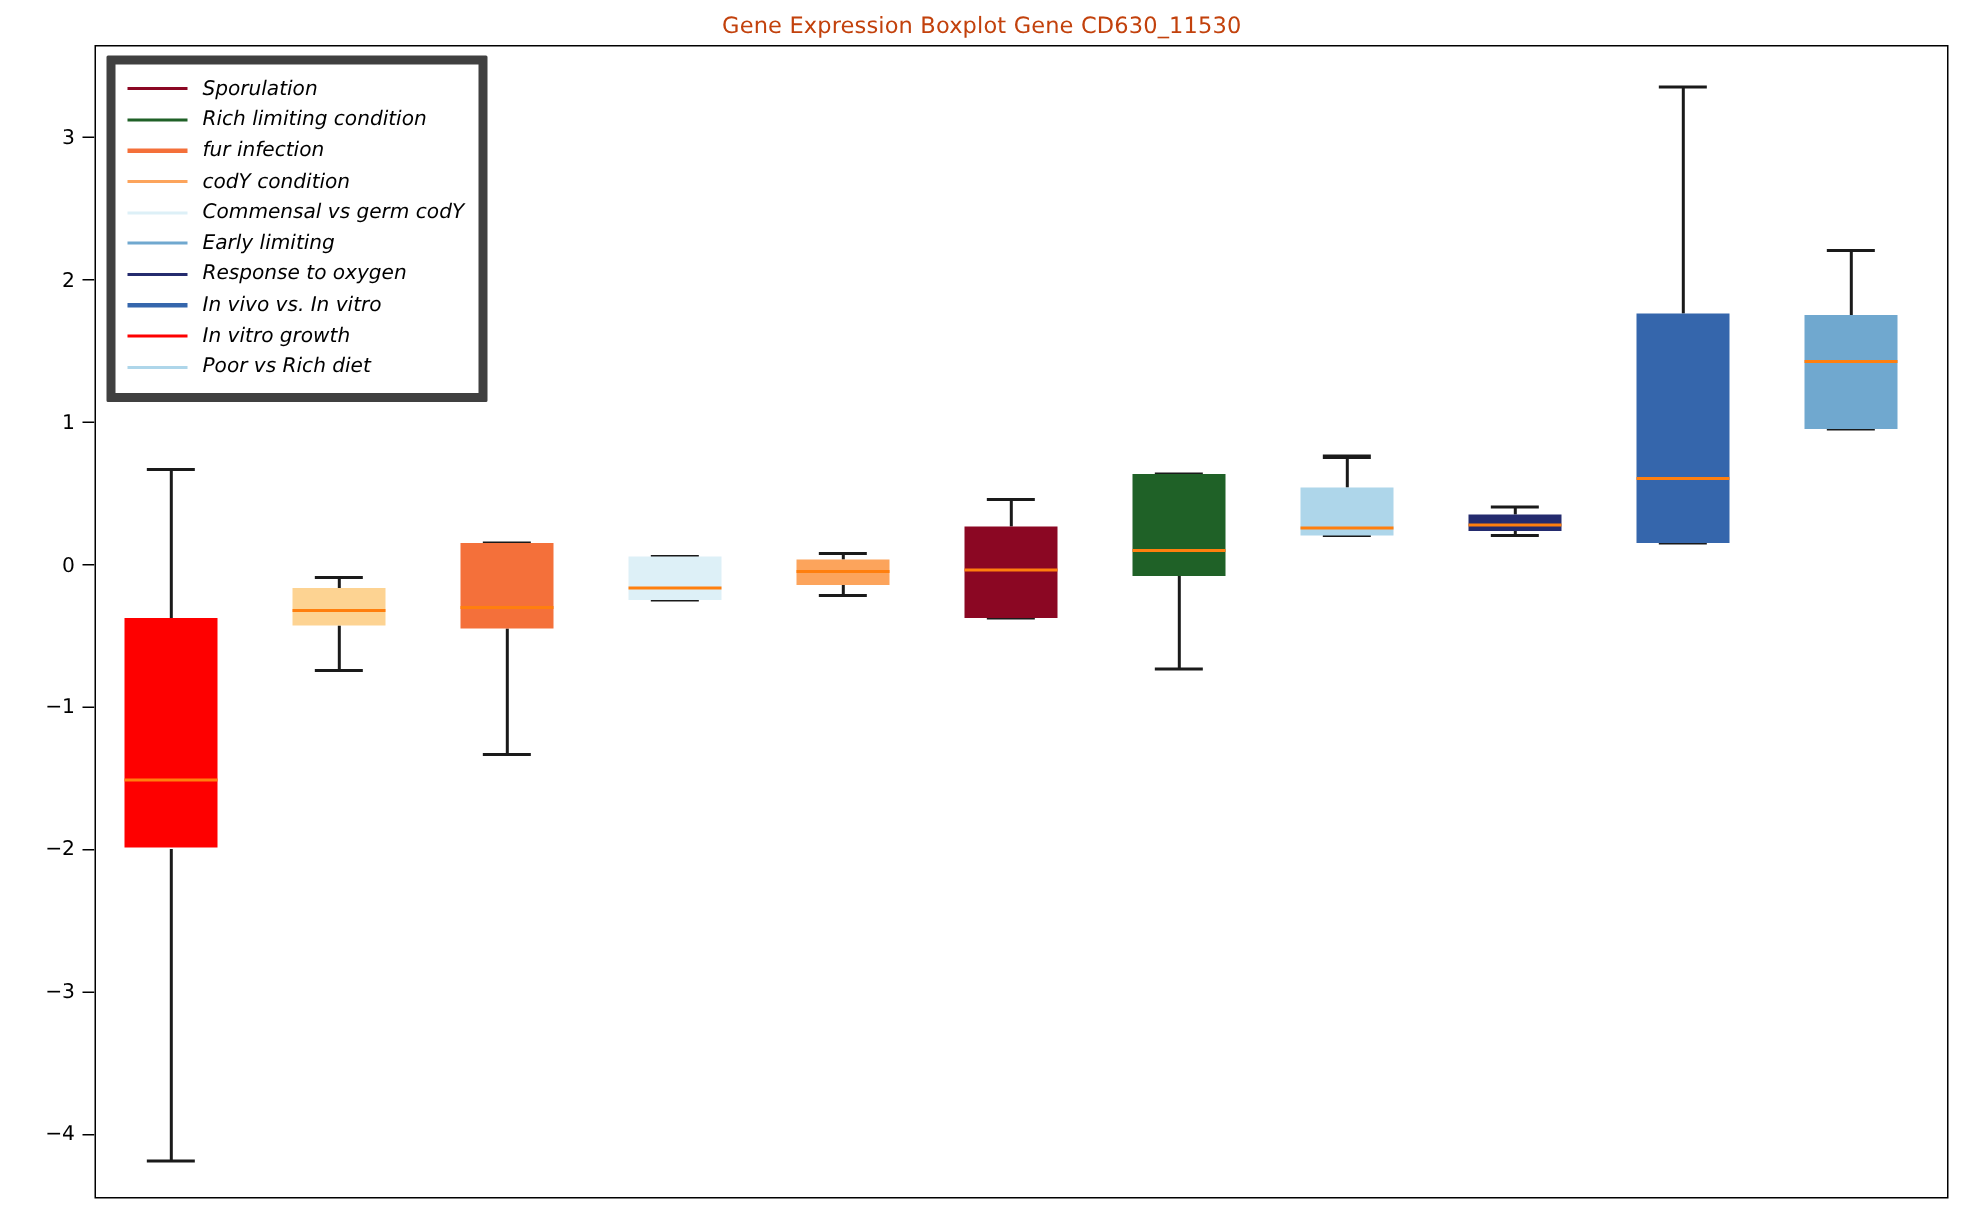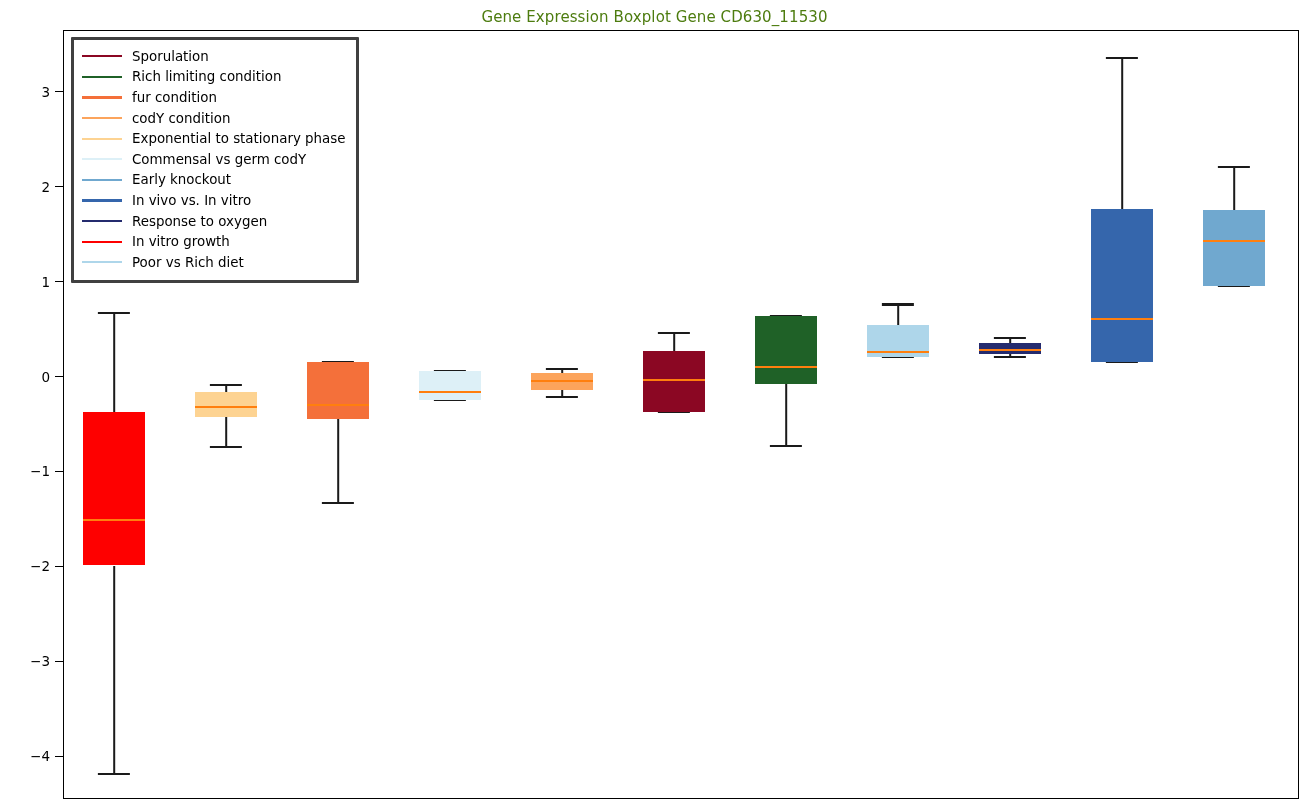--- a/index.html
+++ b/index.html
@@ -17,21 +17,21 @@
     background: #ffffff;
     overflow: hidden;
   }
   #chart-title {
     position: absolute;
     left: 0;
     top: 8px;
     width: 1309px;
     text-align: center;
     font-size: 15px;
-    color: #4d7c0f;
+    color: #c2410c;
     letter-spacing: 0.1px;
   }
   #plot-area {
     position: absolute;
     left: 63px;
     top: 30px;
     width: 1236px;
     height: 769px;
     border: 1.1px solid #000000;
     box-sizing: border-box;
@@ -83,24 +83,25 @@
     position: absolute;
     height: 2.1px;
     background: #1a1a1a;
     transform: translateX(-50%);
   }
   #legend {
     position: absolute;
     left: 71px;
     top: 37px;
     background: #ffffff;
-    border: 3px solid #404040;
+    border: 6px solid #404040;
     border-radius: 1px;
     padding: 6px 10px 7px 8px;
     box-sizing: border-box;
+    font-style: italic;
   }
   .legend-row {
     display: flex;
     align-items: center;
     height: 20.6px;
   }
   .legend-swatch {
     width: 40px;
     height: 2.2px;
     margin-right: 10px;
@@ -237,47 +238,43 @@
       <div class="legend-row">
         <span class="legend-swatch" style="background: rgb(139, 7, 35);"></span>
         <span class="legend-text">Sporulation</span>
       </div>
       <div class="legend-row">
         <span class="legend-swatch" style="background: rgb(31, 97, 39);"></span>
         <span class="legend-text">Rich limiting condition</span>
       </div>
       <div class="legend-row">
         <span class="legend-swatch" style="background: rgb(244, 112, 58);"></span>
-        <span class="legend-text">fur condition</span>
+        <span class="legend-text">fur infection</span>
       </div>
       <div class="legend-row">
         <span class="legend-swatch" style="background: rgb(252, 164, 92);"></span>
         <span class="legend-text">codY condition</span>
       </div>
       <div class="legend-row">
-        <span class="legend-swatch" style="background: rgb(253, 211, 146);"></span>
-        <span class="legend-text">Exponential to stationary phase</span>
-      </div>
-      <div class="legend-row">
         <span class="legend-swatch" style="background: rgb(221, 240, 247);"></span>
         <span class="legend-text">Commensal vs germ codY</span>
       </div>
       <div class="legend-row">
         <span class="legend-swatch" style="background: rgb(112, 168, 207);"></span>
-        <span class="legend-text">Early knockout</span>
+        <span class="legend-text">Early limiting</span>
+      </div>
+      <div class="legend-row">
+        <span class="legend-swatch" style="background: rgb(36, 43, 110);"></span>
+        <span class="legend-text">Response to oxygen</span>
       </div>
       <div class="legend-row">
         <span class="legend-swatch" style="background: rgb(53, 102, 172);"></span>
         <span class="legend-text">In vivo vs. In vitro</span>
       </div>
       <div class="legend-row">
-        <span class="legend-swatch" style="background: rgb(36, 43, 110);"></span>
-        <span class="legend-text">Response to oxygen</span>
-      </div>
-      <div class="legend-row">
         <span class="legend-swatch" style="background: rgb(254, 0, 0);"></span>
         <span class="legend-text">In vitro growth</span>
       </div>
       <div class="legend-row">
         <span class="legend-swatch" style="background: rgb(174, 214, 234);"></span>
         <span class="legend-text">Poor vs Rich diet</span>
       </div>
     </div>
 
 </div>

